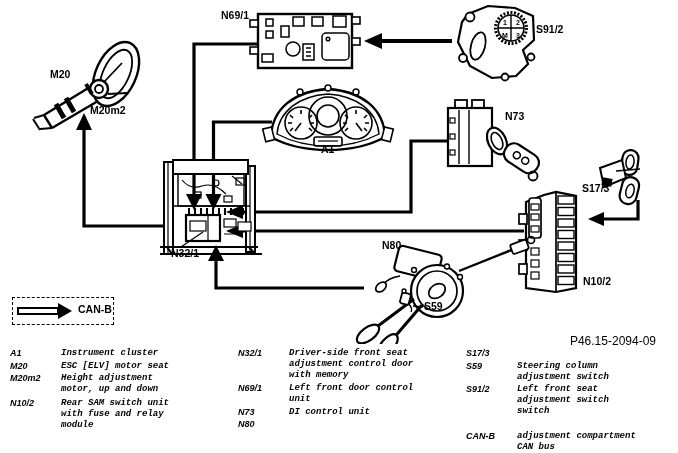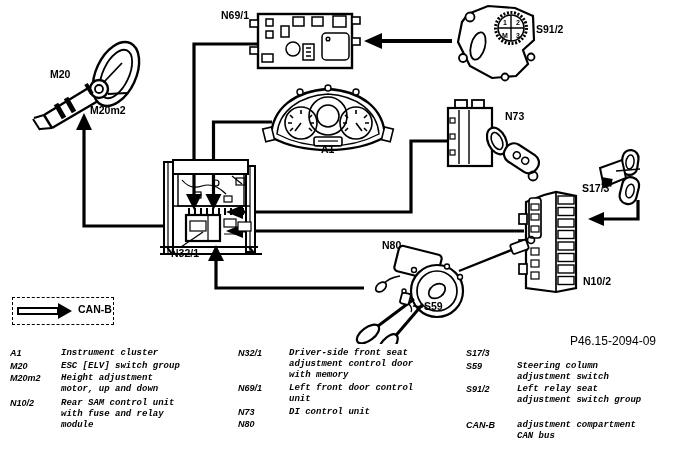--- a/index.html
+++ b/index.html
@@ -265,29 +265,29 @@
   <div class="docnum">P46.15-2094-09</div>
 
   <div class="legend">
     <div class="legend-col c1">
       <div class="legend-entry">
         <div class="lcode">A1</div>
         <div class="ldesc">Instrument cluster</div>
       </div>
       <div class="legend-entry">
         <div class="lcode">M20</div>
-        <div class="ldesc">ESC [ELV] switch group</div>
+        <div class="ldesc">ESC [ELV] motor seat</div>
       </div>
       <div class="legend-entry">
         <div class="lcode">M20m2</div>
         <div class="ldesc">Height adjustment motor, up and down</div>
       </div>
       <div class="legend-entry">
         <div class="lcode">N10/2</div>
-        <div class="ldesc">Rear SAM control unit with fuse and relay module</div>
+        <div class="ldesc">Rear SAM switch unit with fuse and relay module</div>
       </div>
     </div>
     <div class="legend-col c2">
       <div class="legend-entry">
         <div class="lcode">N32/1</div>
         <div class="ldesc">Driver-side front seat adjustment control door with memory</div>
       </div>
       <div class="legend-entry">
         <div class="lcode">N69/1</div>
         <div class="ldesc">Left front door control unit</div>
@@ -303,21 +303,21 @@
     <div class="legend-col c3">
       <div class="legend-entry">
         <div class="lcode">S17/3</div>
       </div>
       <div class="legend-entry">
         <div class="lcode">S59</div>
         <div class="ldesc">Steering column adjustment switch</div>
       </div>
       <div class="legend-entry">
         <div class="lcode">S91/2</div>
-        <div class="ldesc">Left relay seat adjustment switch group</div>
+        <div class="ldesc">Left front seat adjustment switch switch</div>
       </div>
       <div class="legend-entry">
         <div class="lcode">CAN-B</div>
         <div class="ldesc">adjustment compartment CAN bus</div>
       </div>
     </div>
   </div>
 </div>
 
 </body></html>

